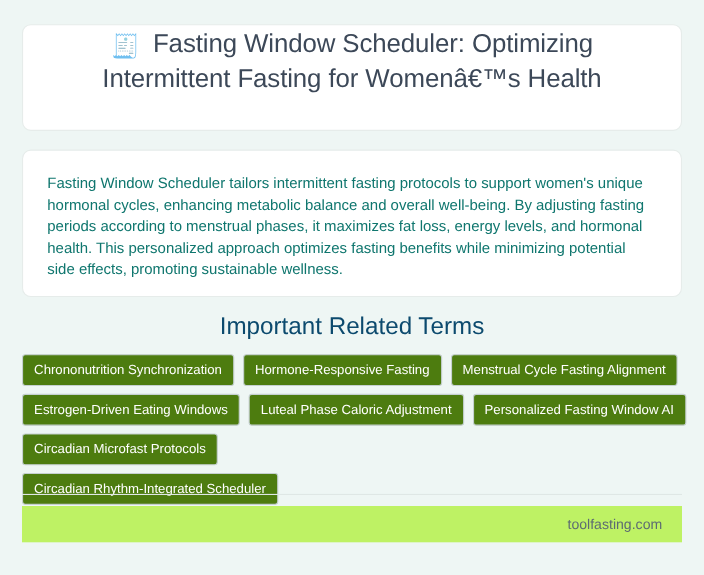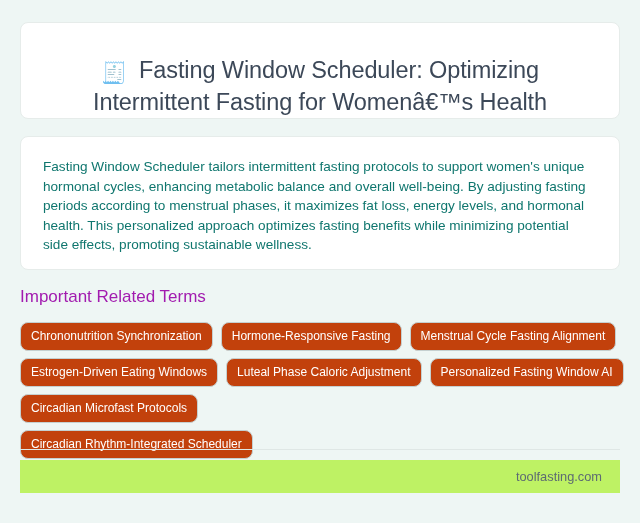--- a/index.html
+++ b/index.html
@@ -33,21 +33,21 @@
     box-sizing: border-box;
     background: #ffffff;
     border: 1px solid #e6ecea;
     border-radius: 8px;
   }
 
   .card-title {
     top: 22px;
     height: 97px;
     display: flex;
-    align-items: flex-end;
+    align-items: flex-start;
     justify-content: center;
     padding: 0 28px;
   }
 
   .page-title {
     margin: 0;
     font-size: 23.5px;
     line-height: 32px;
     font-weight: normal;
     color: #3c4858;
@@ -81,45 +81,45 @@
   
   .terms-section {
     position: absolute;
     left: 20px;
     top: 286px;
     width: 600px;
   }
 
   .terms-heading {
     margin: 0 0 14px 0;
-    font-size: 17px;
+    font-size: 22px;
     line-height: 22px;
     font-weight: normal;
-    color: #a21caf;
-    text-align: left;
+    color: #0c4a6e;
+    text-align: center;
   }
 
   .tag-rows {
     display: block;
   }
 
   .tag-row {
     display: flex;
     flex-direction: row;
     align-items: center;
     justify-content: flex-start;
     gap: 8px;
     margin-bottom: 7px;
   }
 
   .tag {
     display: inline-block;
-    background: #c2410c;
+    background: #4d7c0f;
     border: 1px solid #c5d0d0;
-    border-radius: 8px;
+    border-radius: 3px;
     color: #ffffff;
     font-size: 12px;
     line-height: 14px;
     padding: 6px 10px 7px 10px;
     white-space: nowrap;
     box-sizing: border-box;
   }
 
   
   .footer {

